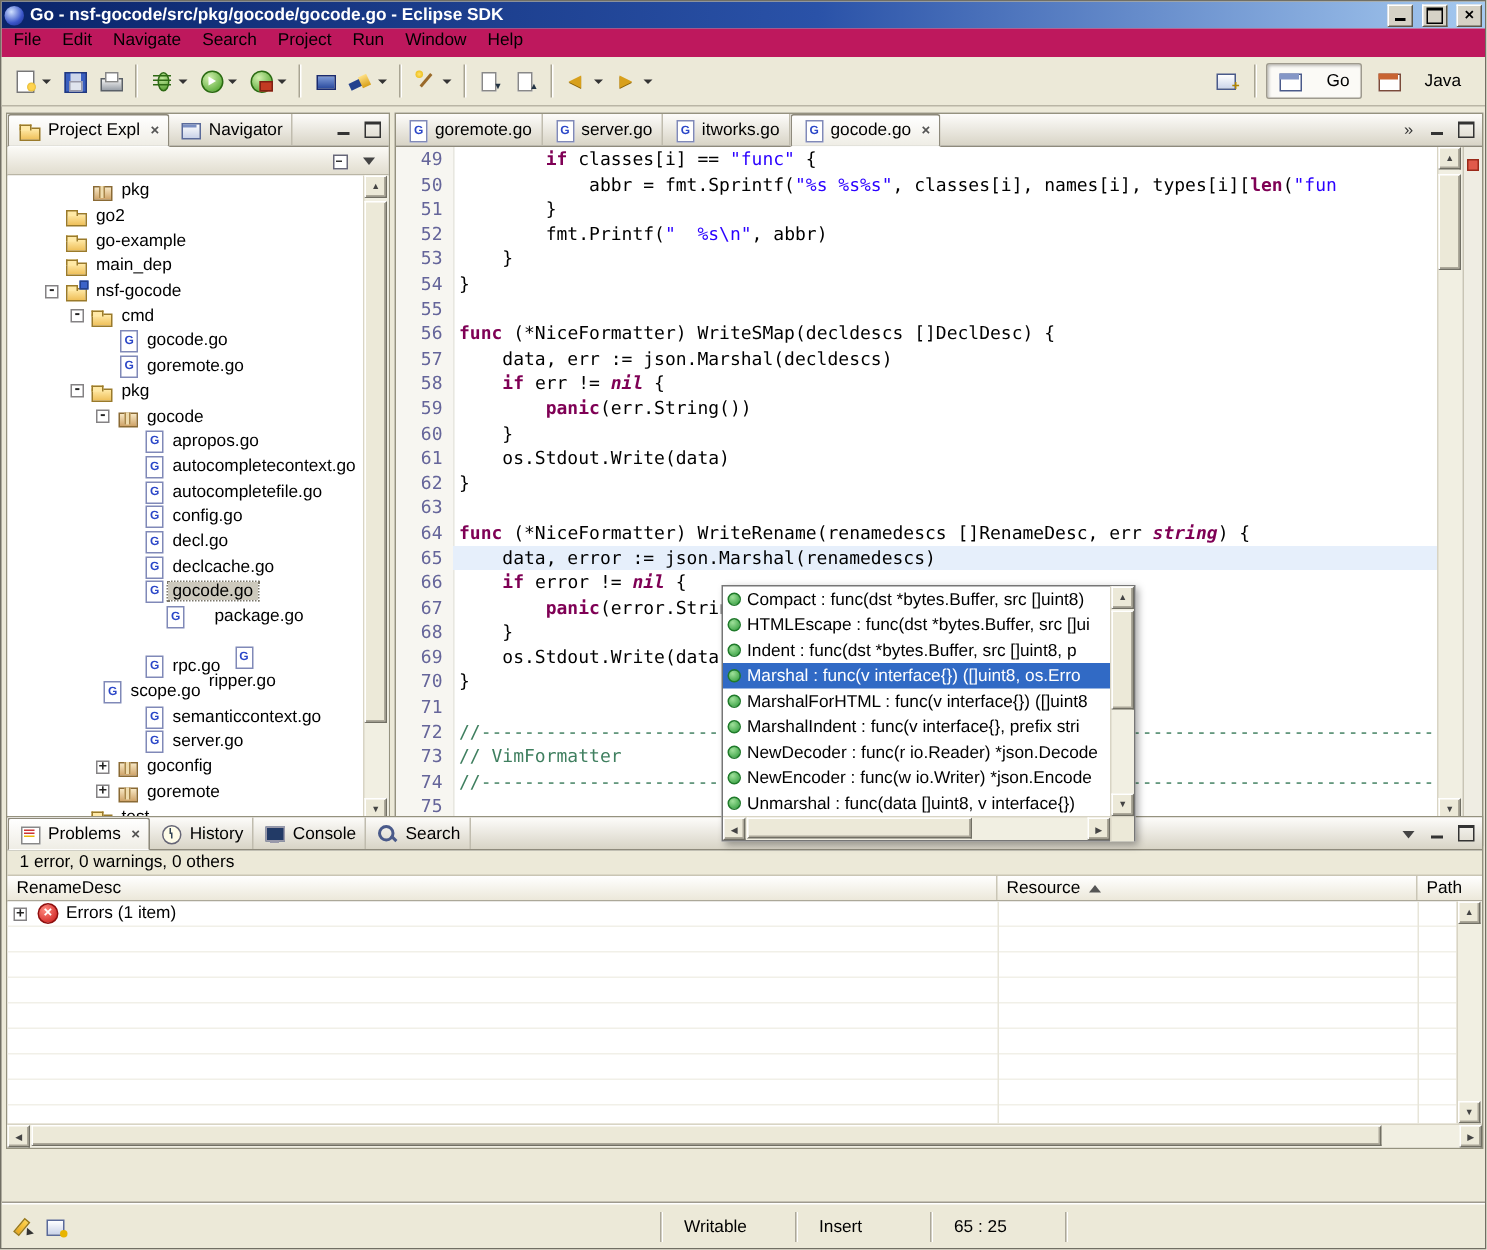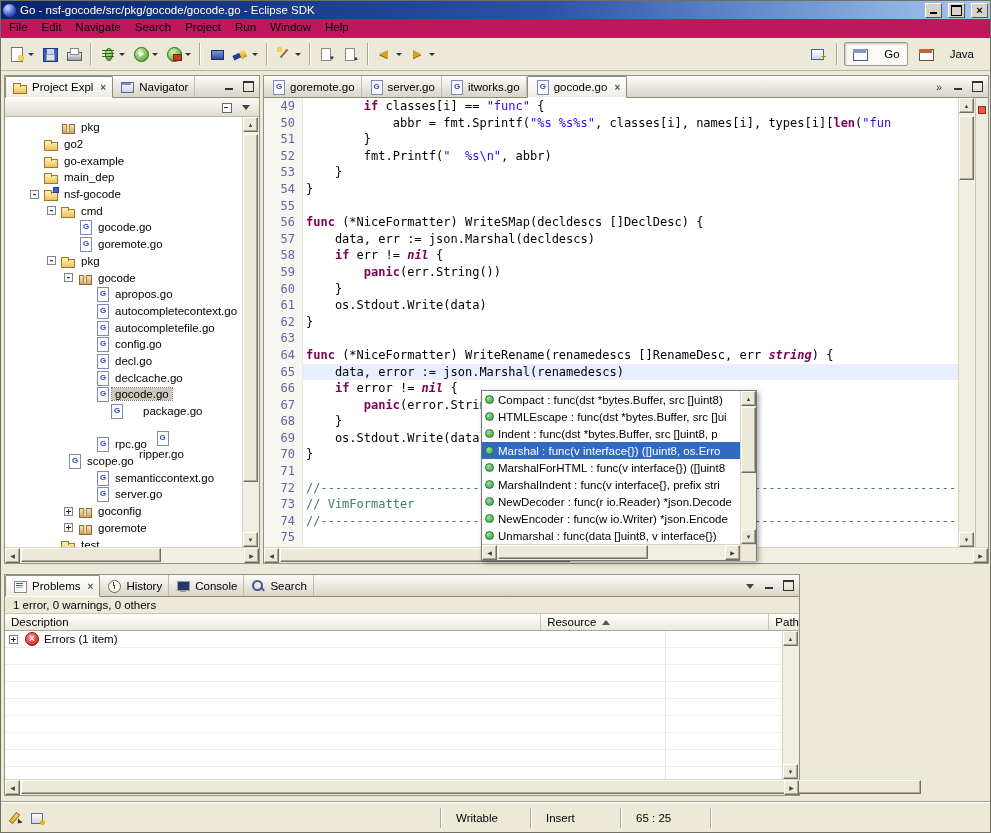--- a/index.html
+++ b/index.html
@@ -6,21 +6,21 @@
   html,body{width:991px;height:833px;overflow:hidden}
   body{font-family:"Liberation Sans",sans-serif;background:#ece9d8}
   .win{position:relative;width:991px;height:833px;background:#ece9d8;border:1px solid #716f64;overflow:hidden}
 
   
   .titlebar{position:absolute;left:0;top:0;width:100%;height:18px;
     background:linear-gradient(90deg,#0a246a 0%,#2a52a8 55%,#a6caf0 100%);
     display:flex;align-items:center;gap:4px;padding:0 2px}
   .app-icon{width:13px;height:13px;border-radius:50%;
     background:radial-gradient(circle at 35% 30%,#cfe0ff,#3a55c8 60%,#1a2a80);flex:0 0 13px}
-  .title-text{color:#fff;font-weight:normal;font-size:11.5px;flex:1;white-space:nowrap;overflow:hidden}
+  .title-text{color:#fff;font-weight:bold;font-size:11.5px;flex:1;white-space:nowrap;overflow:hidden}
   .xpbtn{width:17px;height:15px;background:#d6d2c6;border:1px solid;border-color:#fff #5a564a #5a564a #fff;
     display:flex;align-items:center;justify-content:center;margin-left:2px}
   .xp-min::after{content:"";width:7px;height:5px;border-bottom:2px solid #000;display:block}
   .xp-max::after{content:"";width:9px;height:8px;border:1px solid #000;border-top:2px solid #000;display:block}
   .xp-close::after{content:"×";font:bold 11px/11px "Liberation Sans",sans-serif;color:#000}
 
   
   .menubar{position:absolute;left:0;top:18px;width:100%;height:19px;display:flex;background:#be185d;padding-left:1px}
   .menu-item{padding:2px 7px;font-size:11.5px;color:#000}
   .toolbar{position:absolute;left:0;top:37px;width:100%;height:33px;background:#ece9d8;
@@ -592,21 +592,21 @@
         <span class="marker-red"></span>
       </div>
     </div>
     <div class="sb hsb">
       <span class="sbtn left"></span>
       <span class="sthumb" style="left:16px;width:290px"></span>
       <span class="sbtn right"></span>
     </div>
   </div>
 
-  <div class="panel" style="left:3px;top:573px;width:796px;height:222px">
+  <div class="panel" style="left:3px;top:543px;width:985px;height:222px">
     <div class="tabrow">
       <div class="tabs" id="bottom-tabs">
           <div class="tab active">
             <span class="ico ic-problems"></span>
             <span class="tlabel">Problems</span>
             <span class="tclose"></span>
           </div>
           <div class="tab">
             <span class="ico ic-history"></span>
             <span class="tlabel">History</span>
@@ -622,21 +622,21 @@
         </div>
       <div class="row-btns">
         <span class="tbi i-vmenu"></span>
         <span class="wbtn g-min"></span>
         <span class="wbtn g-max"></span>
       </div>
     </div>
     <div class="psummary">1 error, 0 warnings, 0 others</div>
     <div class="phead">
       <div class="pcol desc">
-          <span>Description</span>
+          <span>RenameDesc</span>
         </div>
       <div class="pcol res">
           <span>Resource</span>
           <span class="sort"></span>
         </div>
       <div class="pcol path">
           <span>Path</span>
         </div>
     </div>
     <div class="pbody">

